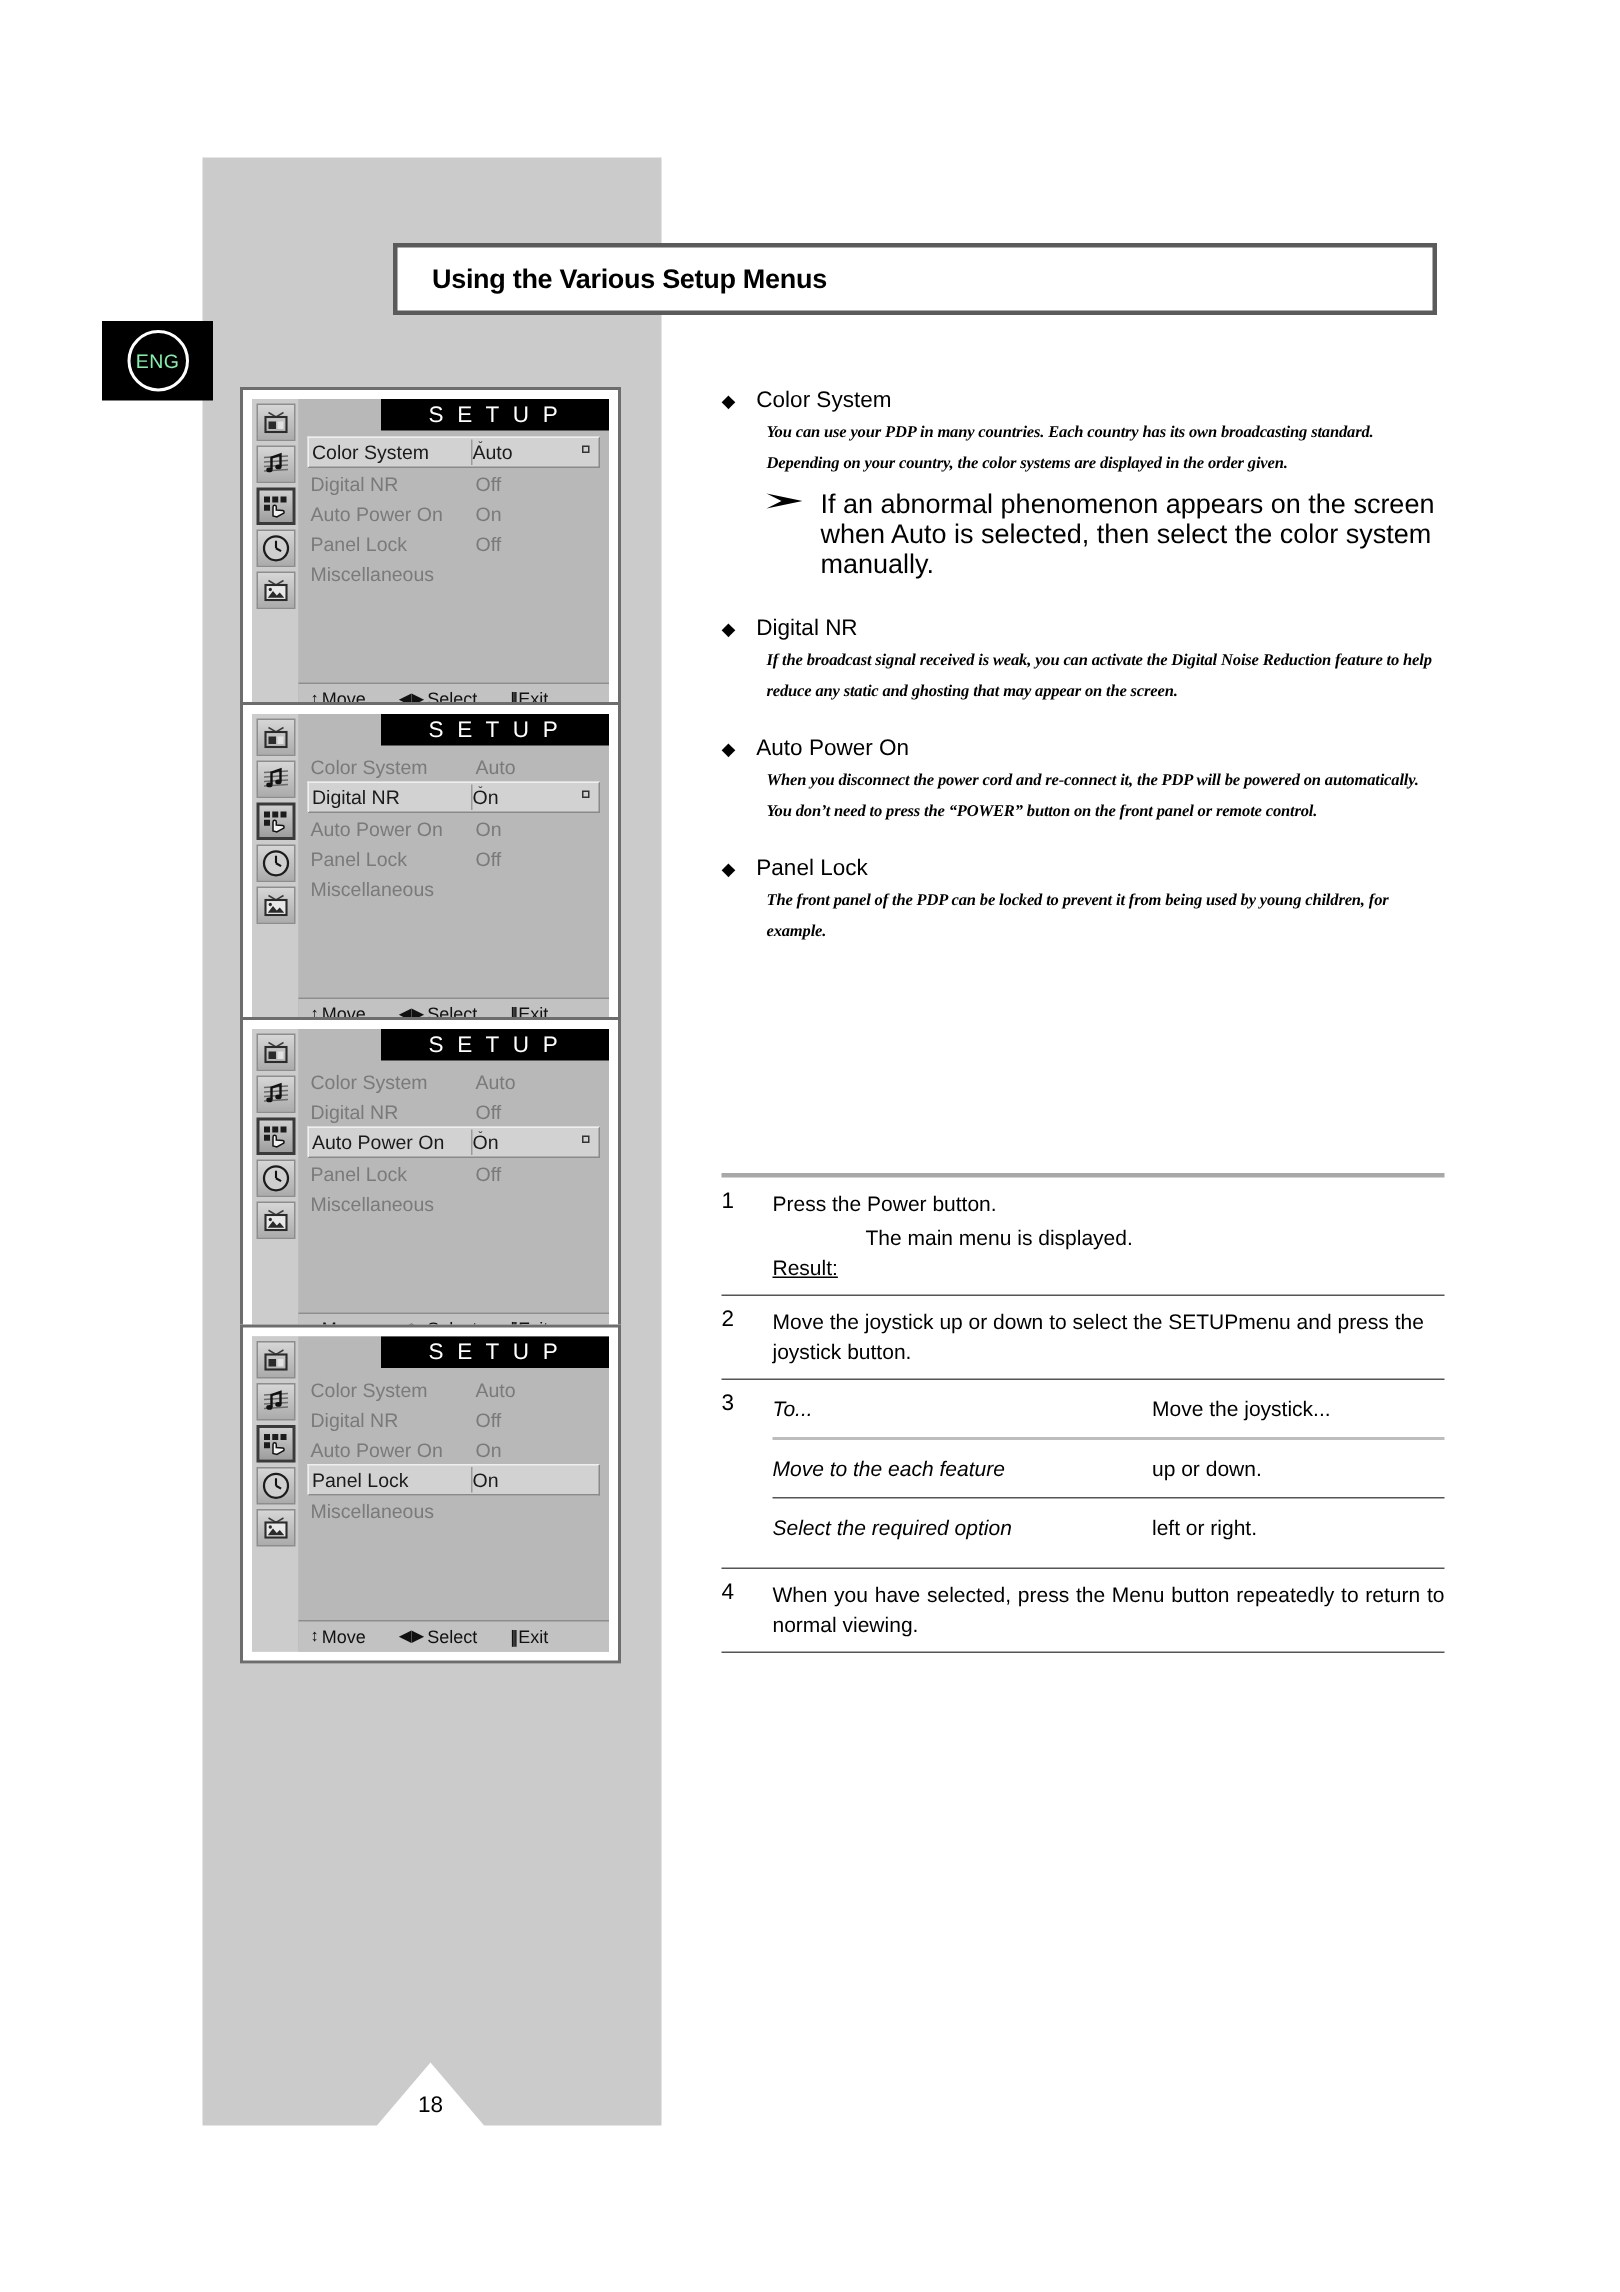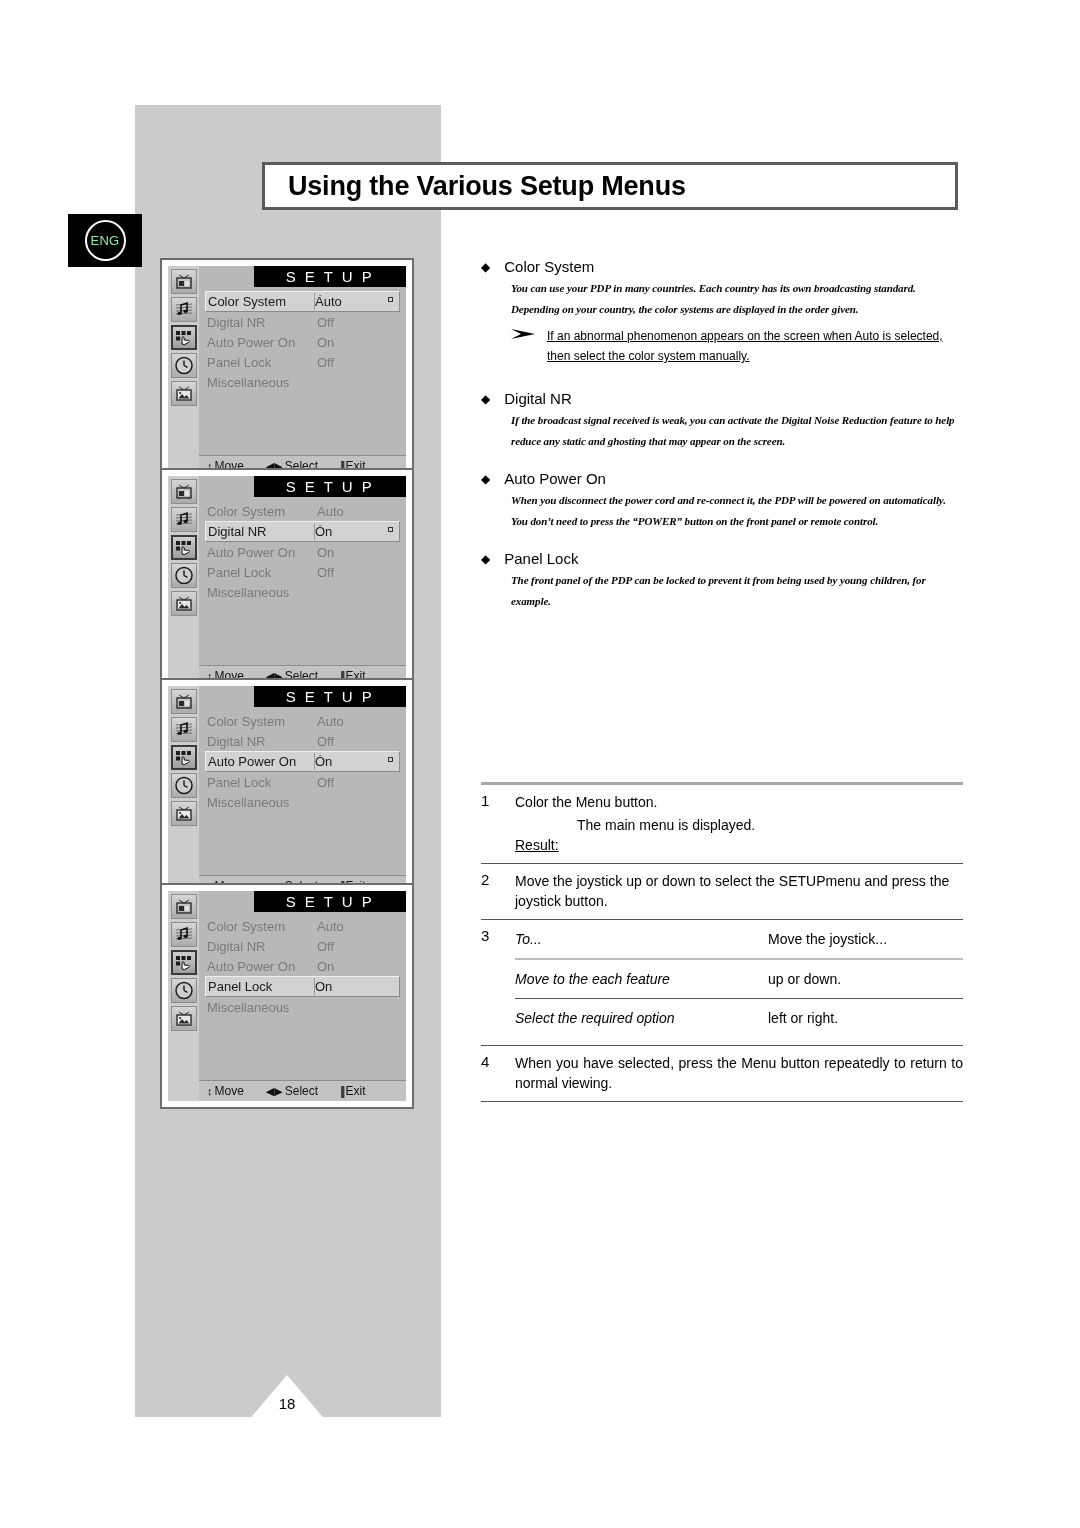--- a/index.html
+++ b/index.html
@@ -57,21 +57,21 @@
     top: 162px;
     width: 696px;
     height: 48px;
     background: #fff;
     border: 3px solid #5b5b5b;
     box-sizing: border-box;
     display: flex;
     align-items: center;
   }
   .title-box .title-text {
-    font-size: 27px;
+    font-size: 18px;
     font-weight: bold;
     letter-spacing: -0.2px;
     margin-left: 23px;
     font-family: "Liberation Sans", sans-serif;
   }
 
   .page-num {
     position: absolute;
     left: 247px;
     top: 1375px;
@@ -255,23 +255,22 @@
   }
   .note {
     display: flex;
     margin: 6px 0 0 28px;
   }
   .note .arrow {
     flex: 0 0 38px;
     padding-top: 1px;
   }
   .note .note-text {
-    font-size: 12px;
+    font-size: 18px;
     line-height: 20px;
-    text-decoration: underline;
   }
 
   
   .steps {
     position: absolute;
     left: 481px;
     top: 782px;
     width: 482px;
     font-size: 14px;
   }
@@ -718,21 +717,21 @@
   </div>
 
 </div>
 
 <div class="steps">
   <div class="rule-thick"></div>
 
   <div class="step">
     <div class="num">1</div>
     <div class="body">
-      <div>Color the  Menu  button.</div>
+      <div>Press the  Power  button.</div>
       <div class="result-line">
         <span class="result-label">Result:</span>
         <span>The main menu is displayed.</span>
       </div>
     </div>
   </div>
 
   <div class="rule-thin"></div>
 
   <div class="step">

